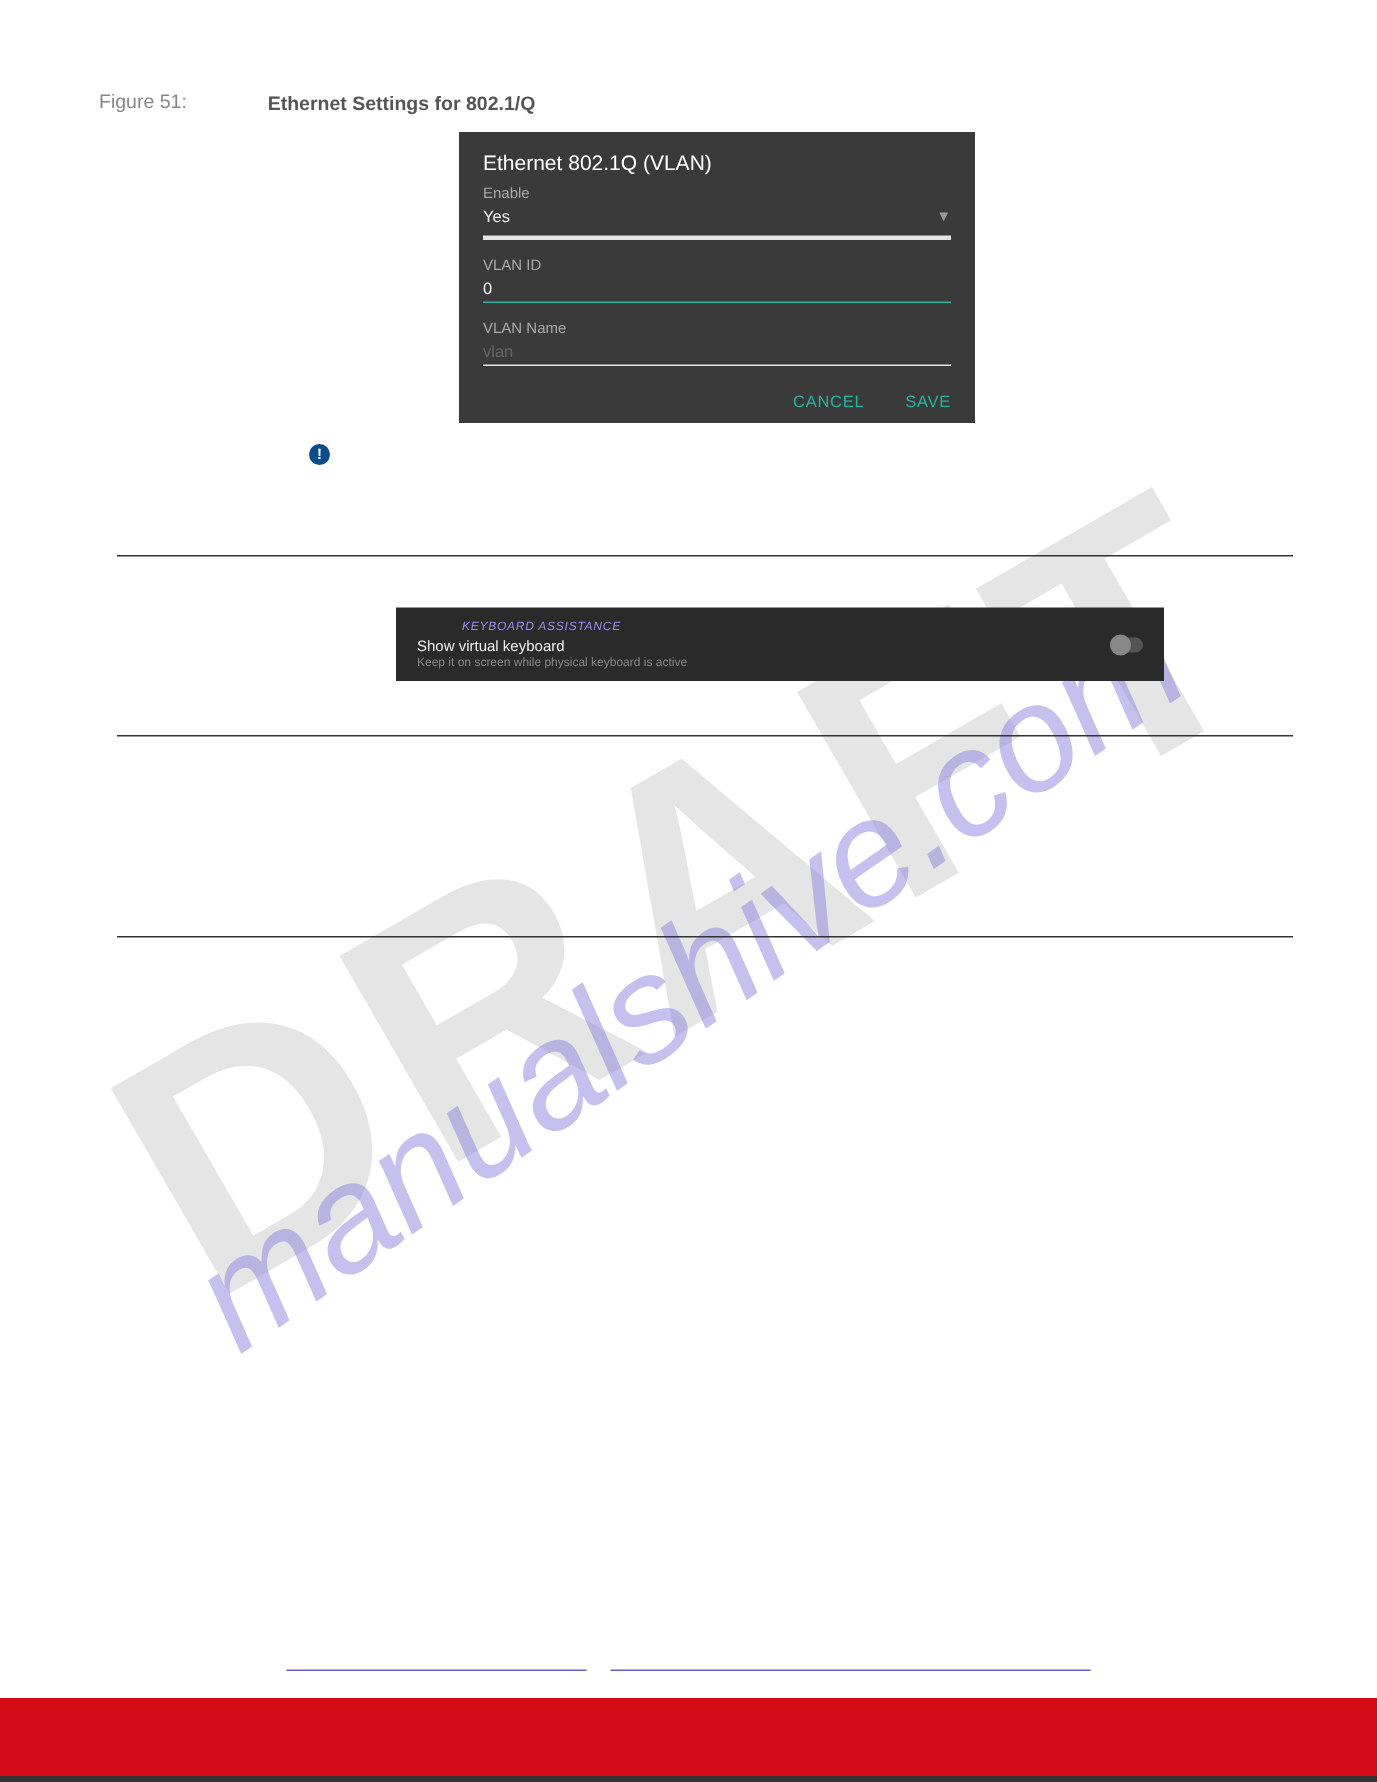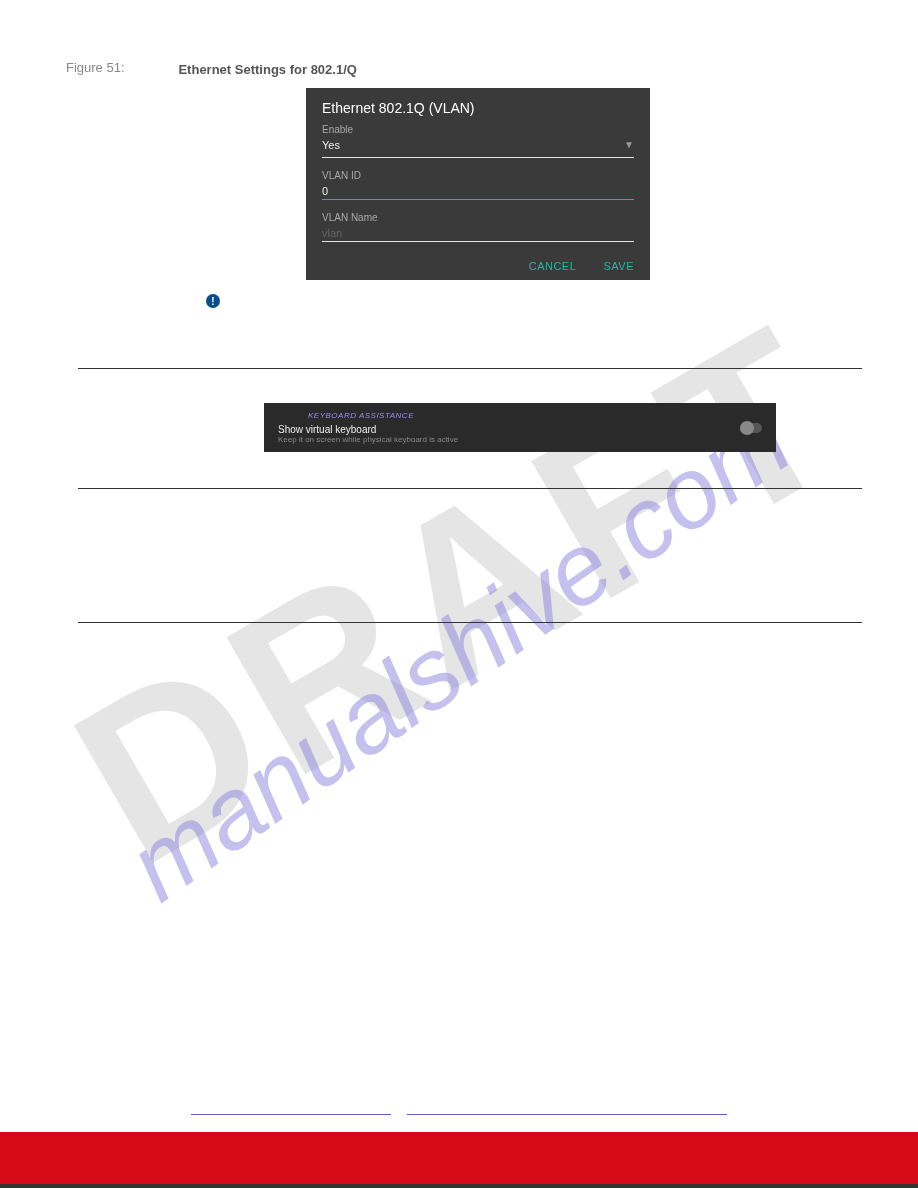--- a/index.html
+++ b/index.html
@@ -55,21 +55,21 @@
       width: 344px;
       background: #3a3a3a;
       color: #fff;
       padding: 12px 16px 8px 16px;
       font-size: 11px;
       margin-left: 240px;
     }
     .dialog-title { font-size: 14px; font-weight: 500; margin-bottom: 8px; }
     .dlabel { font-size: 10px; color: #aaa; margin-top: 6px; }
     .dvalue { font-size: 11px; color: #eee; padding: 4px 0 3px 0; position: relative; }
-    .dropdown-row { display: flex; justify-content: space-between; align-items: center; border-bottom: 1px solid #e5e5e5; padding-bottom: 3px; }
+    .dropdown-row { display: flex; justify-content: space-between; align-items: center; border-bottom: 3px solid #e5e5e5; padding-bottom: 3px; }
     .dropdown-arrow { color: #999; font-size: 10px; }
     .input-underline { border-bottom: 1px solid #1fb8a6; padding-bottom: 2px; }
     .input-placeholder { color: #666; border-bottom: 1px solid #e5e5e5; padding-bottom: 2px; }
     .dialog-actions { text-align: right; margin-top: 18px; font-size: 11px; letter-spacing: 0.5px; }
     .dialog-actions span { color: #1fb8a6; margin-left: 24px; cursor: pointer; }
     .notice-row { margin-top: 12px; padding-left: 140px; display: flex; align-items: flex-start; gap: 10px; }
     .notice-icon {
       width: 14px; height: 14px; border-radius: 50%;
       background: #0a4d8c; color: #fff; font-size: 10px;
       display: flex; align-items: center; justify-content: center;

